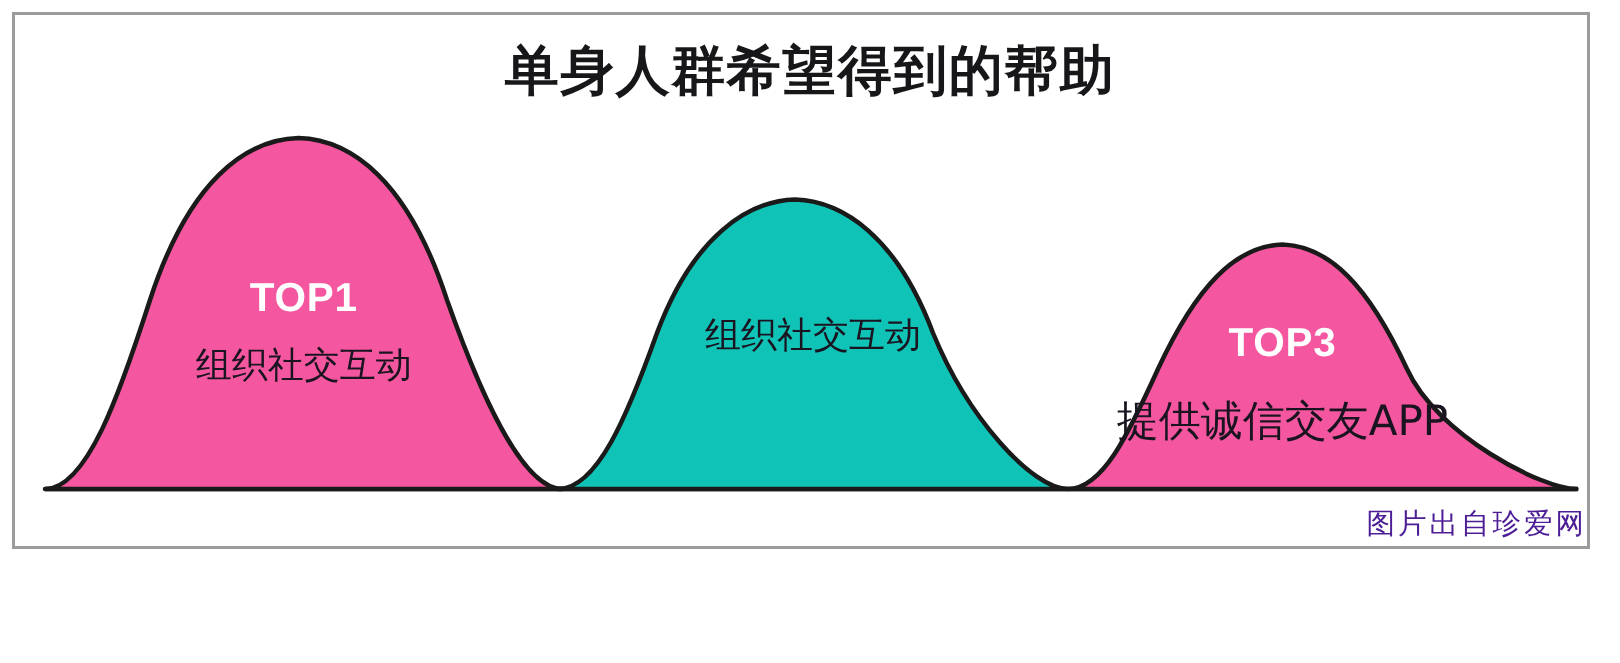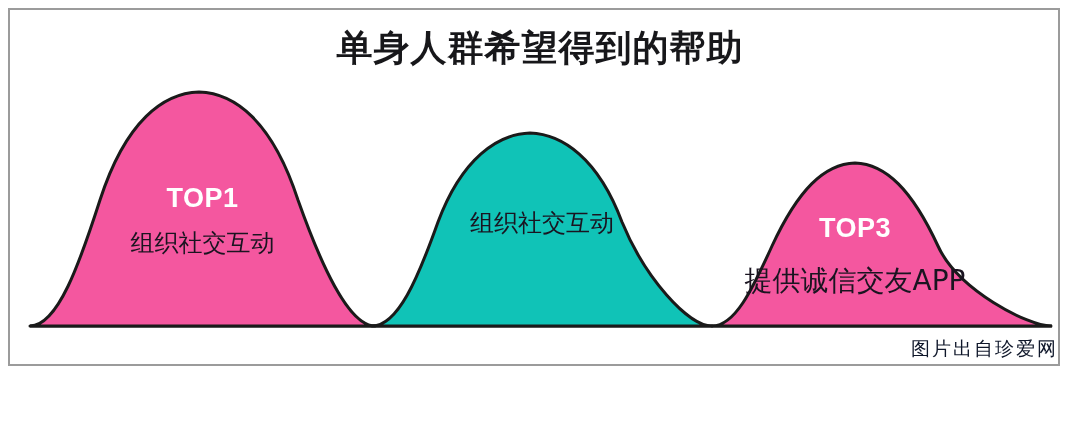--- a/index.html
+++ b/index.html
@@ -86,21 +86,21 @@
   #group-2 { left: 372px; top: 193px; width: 340px; }
   
   #group-3 { left: 684px; top: 213px; width: 342px; }
   #group-3 .desc-label { font-size: 28px; margin-top: 20px; }
 
   .watermark {
     position: absolute;
     right: 22px;
     top: 336px;
     font-size: 19px;
-    color: #0f172a;
+    color: #4c1d95;
     letter-spacing: 2px;
     font-family: Liberation Serif, serif;
     white-space: nowrap;
   }
 </style>
 </head>
 <body>
 
 <div id="infographic">
 

